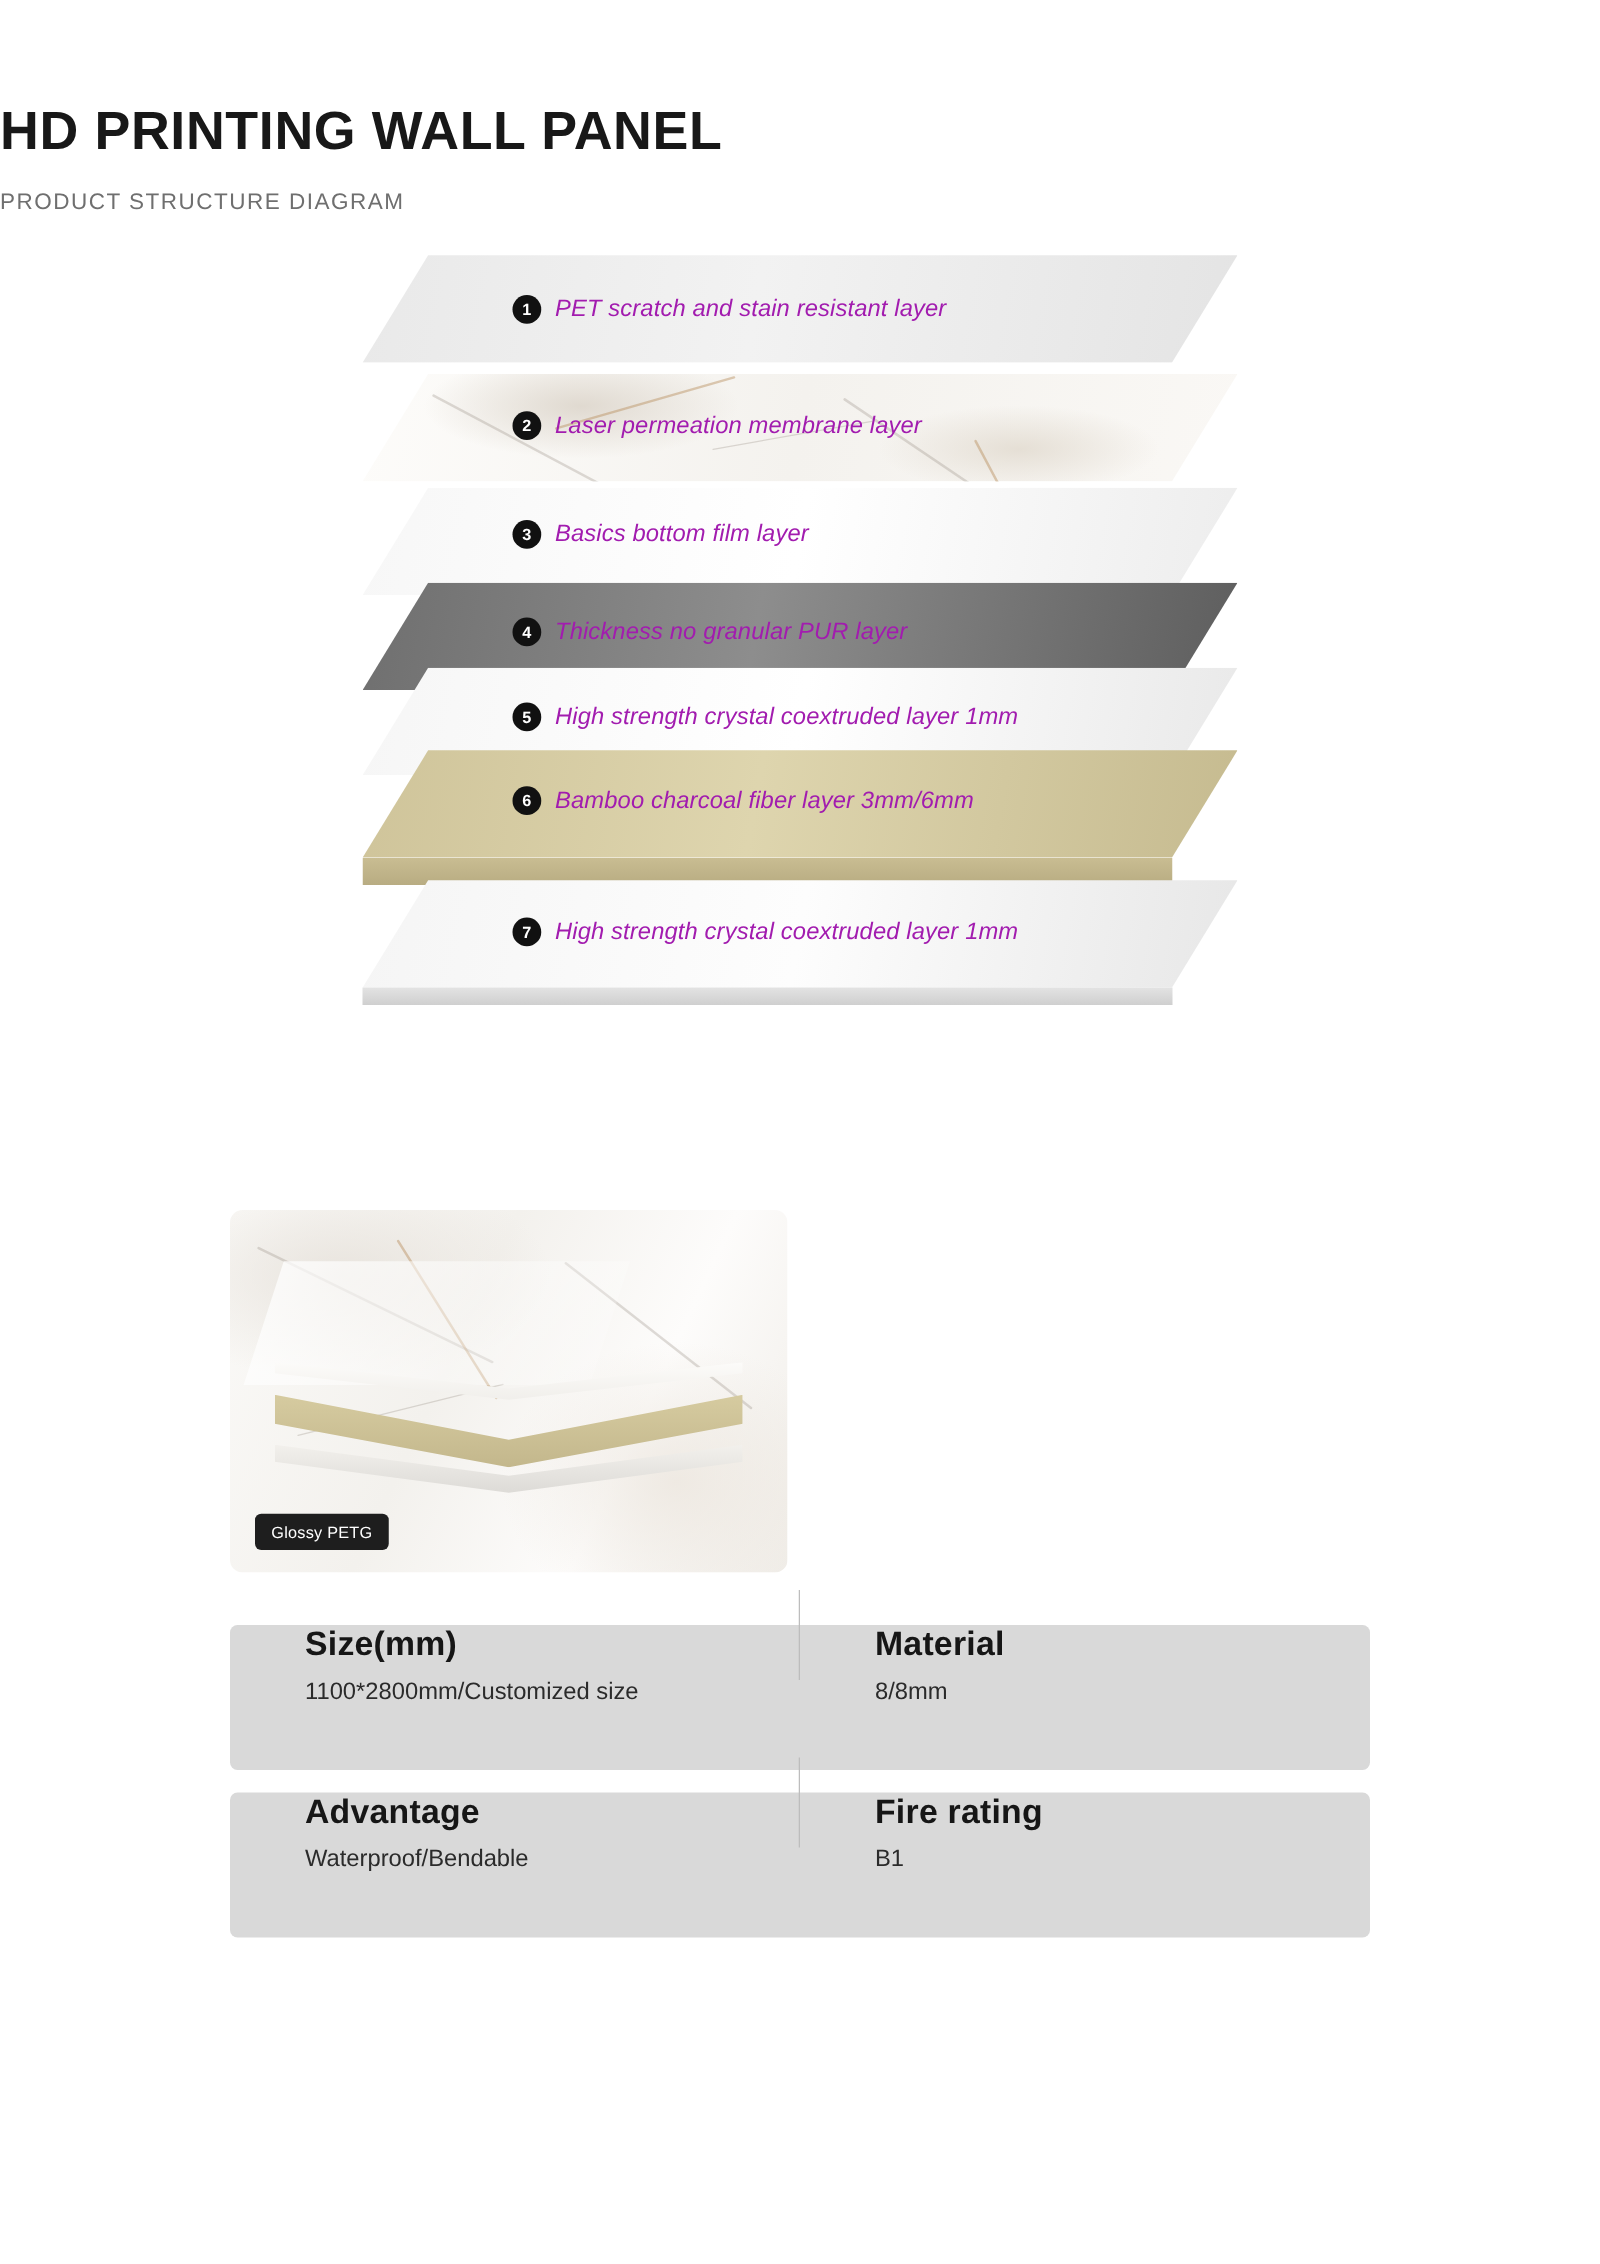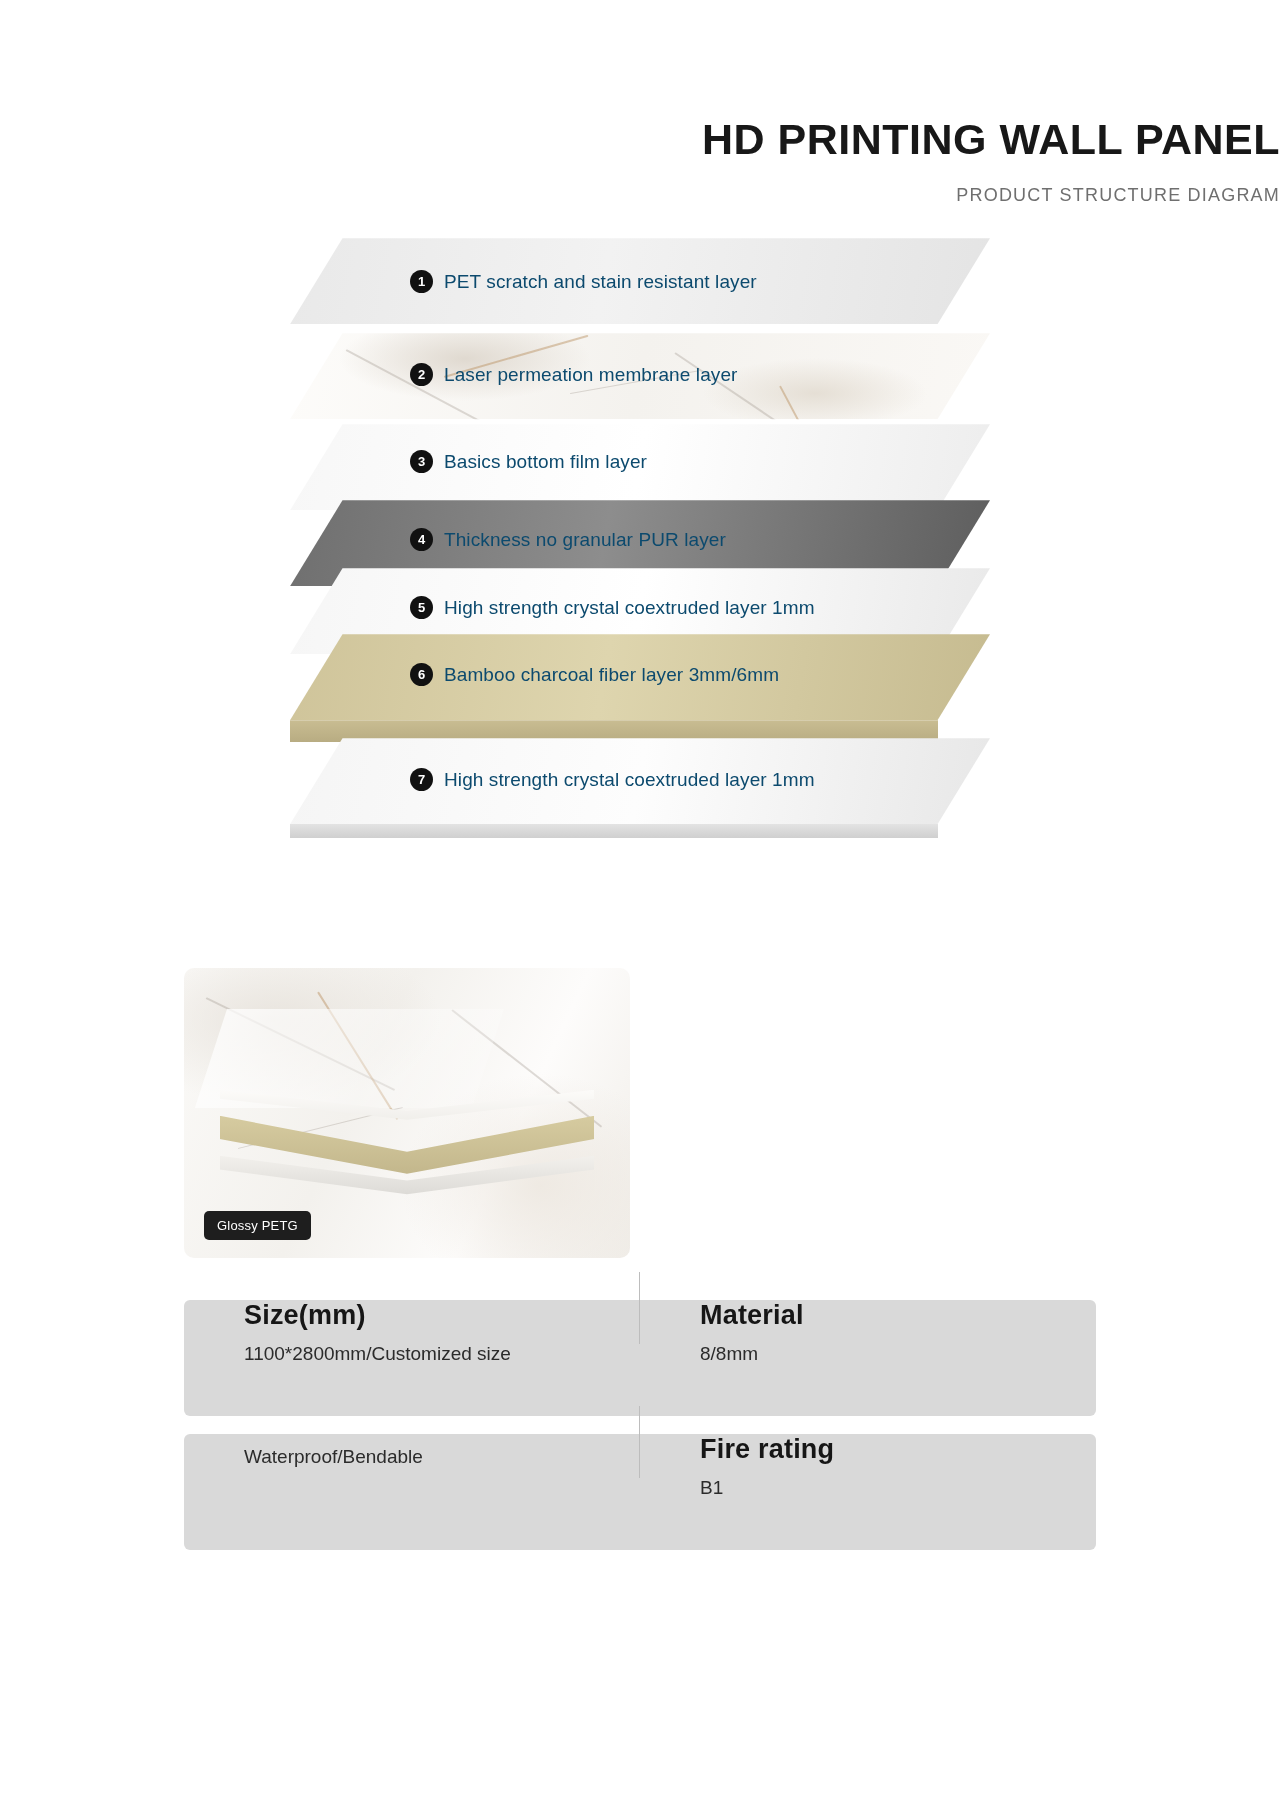--- a/index.html
+++ b/index.html
@@ -11,22 +11,22 @@
     width: 1280px;
     height: 1811px;
     font-family: "Liberation Sans", sans-serif;
     color: #1a1a1a;
     position: relative;
     overflow: hidden;
   }
 
   
   .header {
-    text-align: right;
-    padding-top: 116px;
+    text-align: left;
+    padding-top: 82px;
   }
   .title {
     font-size: 43px;
     font-weight: bold;
     letter-spacing: 0.5px;
     color: #181818;
     margin: 0;
     line-height: 1.1;
   }
   .subtitle {
@@ -77,22 +77,23 @@
     color: #ffffff;
     font-size: 13px;
     font-weight: bold;
     display: flex;
     align-items: center;
     justify-content: center;
     flex: 0 0 auto;
   }
   .lbl-text {
     font-size: 19px;
-    color: #0c4a6e;
+    color: #a21caf;
     letter-spacing: 0.1px;
+    font-style: italic;
   }
 
   
   .photos {
     position: absolute;
     top: 968px;
     left: 184px;
     width: 912px;
     height: 290px;
     display: flex;
@@ -322,20 +323,21 @@
     </div>
     <div class="spec-cell">
       <div class="spec-key">Material</div>
       <div class="spec-val">8/8mm</div>
     </div>
   </div>
 
 
   <div class="spec-row">
     <div class="spec-cell first">
+      <div class="spec-key">Advantage</div>
       <div class="spec-val">Waterproof/Bendable</div>
     </div>
     <div class="spec-cell">
       <div class="spec-key">Fire rating</div>
       <div class="spec-val">B1</div>
     </div>
   </div>
 </div>
 
 </body></html>

